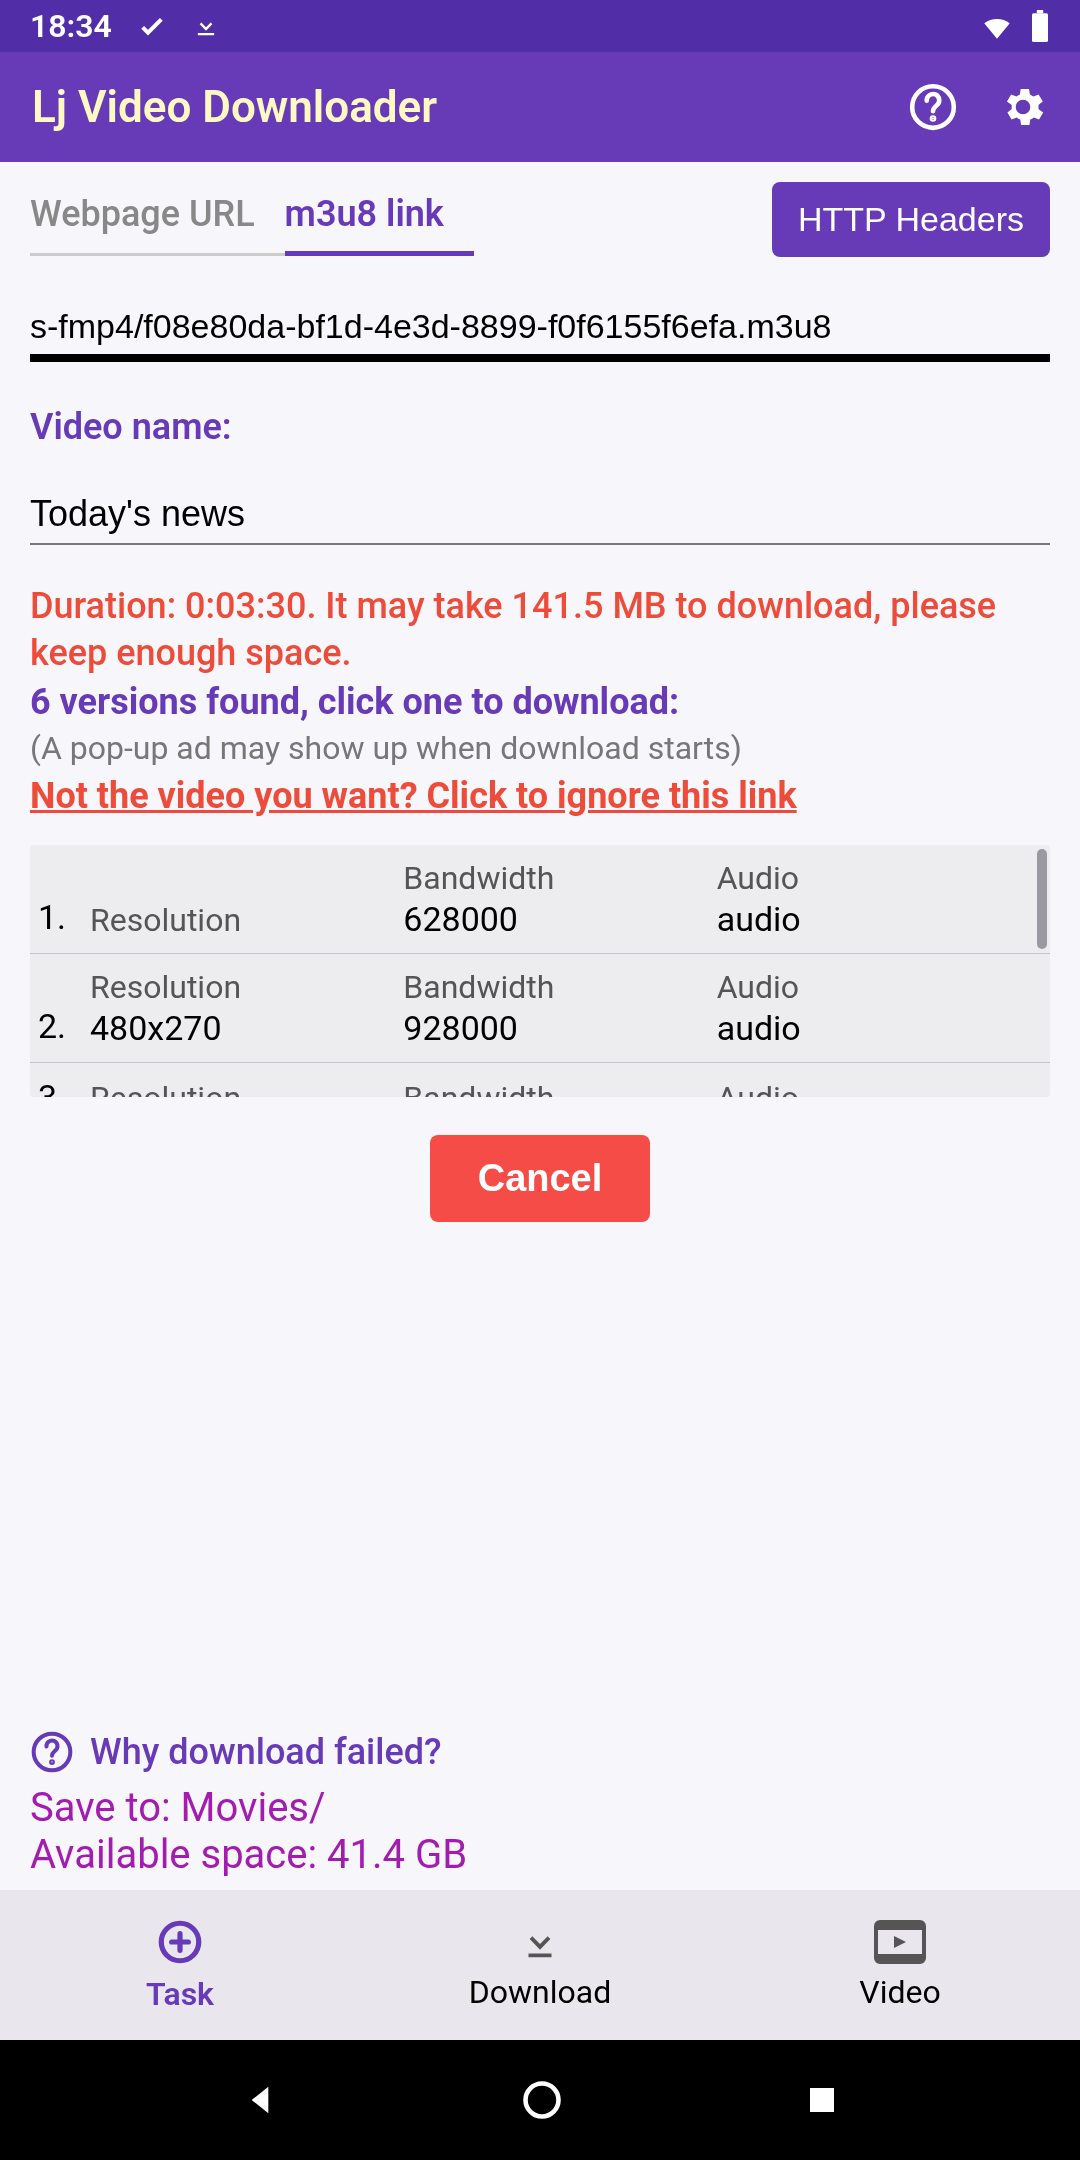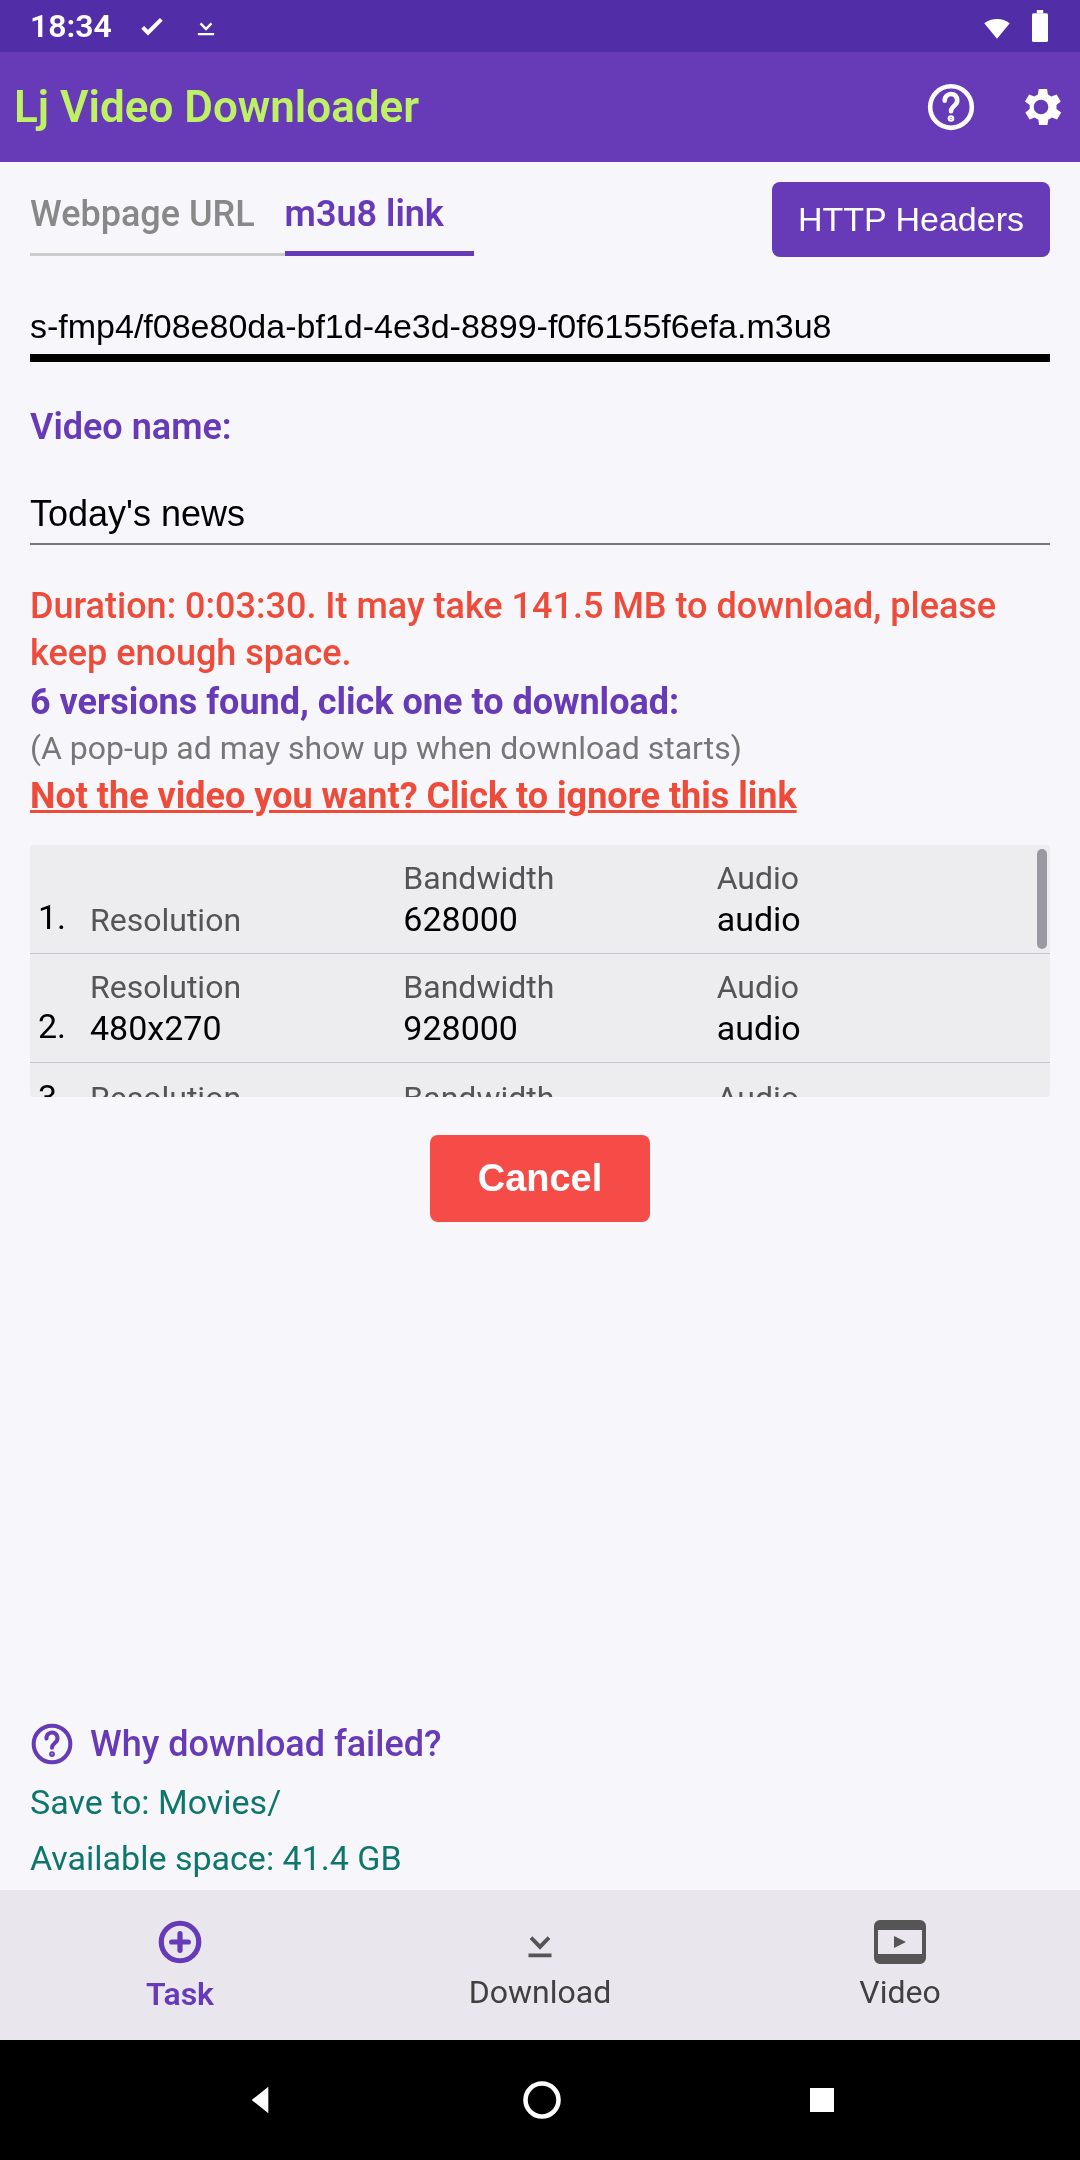--- a/index.html
+++ b/index.html
@@ -23,22 +23,22 @@
 }
 .status-left { display: flex; align-items: center; gap: 24px; }
 .status-right { display: flex; align-items: center; gap: 16px; }
 .status-time { font-size: 32px; font-weight: 600; }
 .app-bar {
   height: 110px;
   background: #673AB7;
   display: flex;
   align-items: center;
   justify-content: space-between;
-  padding: 0 14px;
-  color: #bef264;
+  padding: 0 32px;
+  color: #fef9c3;
 }
 .app-title { font-size: 44px; font-weight: 600; }
 .app-actions { display: flex; gap: 40px; align-items: center; }
 .tabs-row {
   display: flex;
   align-items: center;
   padding: 20px 30px 0 30px;
   gap: 24px;
 }
 .tabs-container { display: flex; flex: 1; }
@@ -172,35 +172,35 @@
 .why-failed {
   display: flex;
   align-items: center;
   gap: 16px;
   color: #673AB7;
   font-size: 36px;
   font-weight: 500;
   margin-bottom: 10px;
   cursor: pointer;
 }
-.info-line { font-size: 34px; color: #0f766e; margin-top: 16px; }
+.info-line { font-size: 40px; color: #a21caf; margin-top: 0; }
 .bottom-nav {
   height: 150px;
   background: #e9e7ed;
   display: flex;
 }
 .nav-item {
   flex: 1;
   display: flex;
   flex-direction: column;
   align-items: center;
   justify-content: center;
   gap: 8px;
   font-size: 32px;
-  color: #404040;
+  color: #000000;
   cursor: pointer;
 }
 .nav-item.active { color: #673AB7; font-weight: 600; }
 .system-nav {
   height: 120px;
   background: #000;
   display: flex;
   align-items: center;
   justify-content: space-around;
   padding: 0 120px;

